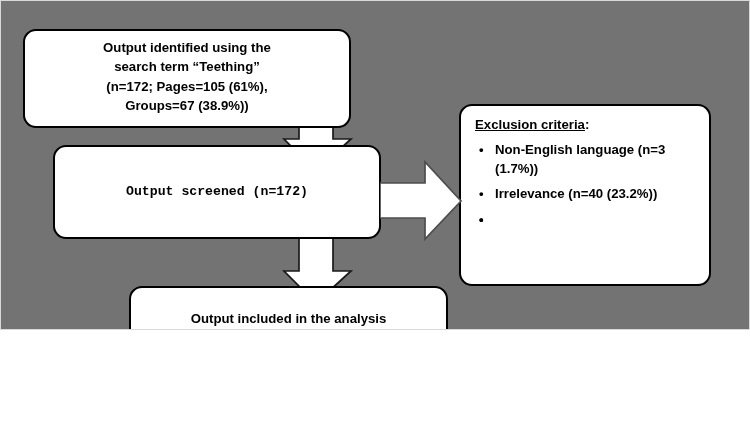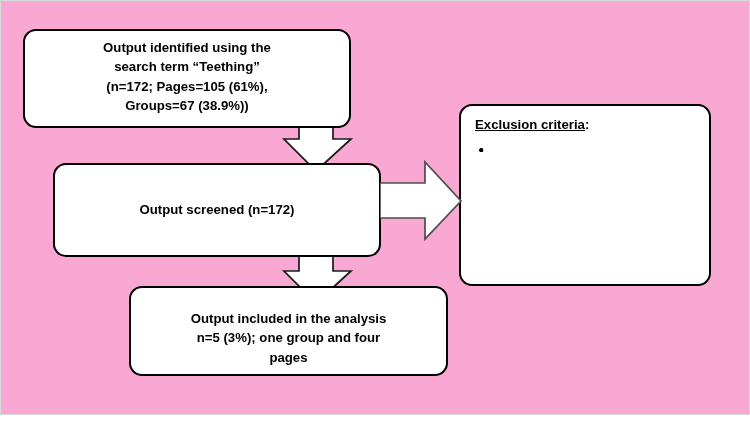--- a/index.html
+++ b/index.html
@@ -6,22 +6,22 @@
     margin: 0;
     padding: 0;
     background: #ffffff;
   }
   body {
     font-family: "Liberation Sans", sans-serif;
   }
   #canvas {
     position: relative;
     width: 750px;
-    height: 415px;
-    background: #f9a8d4;
+    height: 330px;
+    background: #737373;
     border: 1px solid #d9d9d9;
     box-sizing: border-box;
     overflow: hidden;
   }
   .flow-box {
     position: absolute;
     box-sizing: border-box;
     background: #ffffff;
     border: 2.5px solid #000000;
     border-radius: 13px;
@@ -43,23 +43,24 @@
     left: 22px;
     top: 28px;
     width: 328px;
     height: 99px;
   }
   #box-identified .box-text {
     transform: translateY(-2px);
   }
   #box-screened {
     left: 52px;
-    top: 162px;
+    top: 144px;
     width: 328px;
     height: 94px;
+    font-family: Liberation Mono, monospace;
   }
   #box-included {
     left: 128px;
     top: 285px;
     width: 319px;
     height: 90px;
   }
   #box-included .box-text {
     transform: translateY(7px);
   }
@@ -154,23 +155,25 @@
     <div class="box-text">Output included in the analysis
 n=5 (3%); one group and four
 pages</div>
   </div>
 
   <div class="flow-box" id="box-exclusion">
     <div class="excl-title"><u>Exclusion criteria</u><span>:</span></div>
     <ul class="excl-list">
       <li class="excl-item">
         <span class="bullet">•</span>
+        <span>Non-English language (n=3 (1.7%))</span>
       </li>
       <li class="excl-item">
         <span class="bullet">•</span>
+        <span>Irrelevance (n=40 (23.2%))</span>
       </li>
       <li class="excl-item">
         <span class="bullet">•</span>
       </li>
       <li class="excl-item">
         <span class="bullet">•</span>
       </li>
     </ul>
   </div>
 

